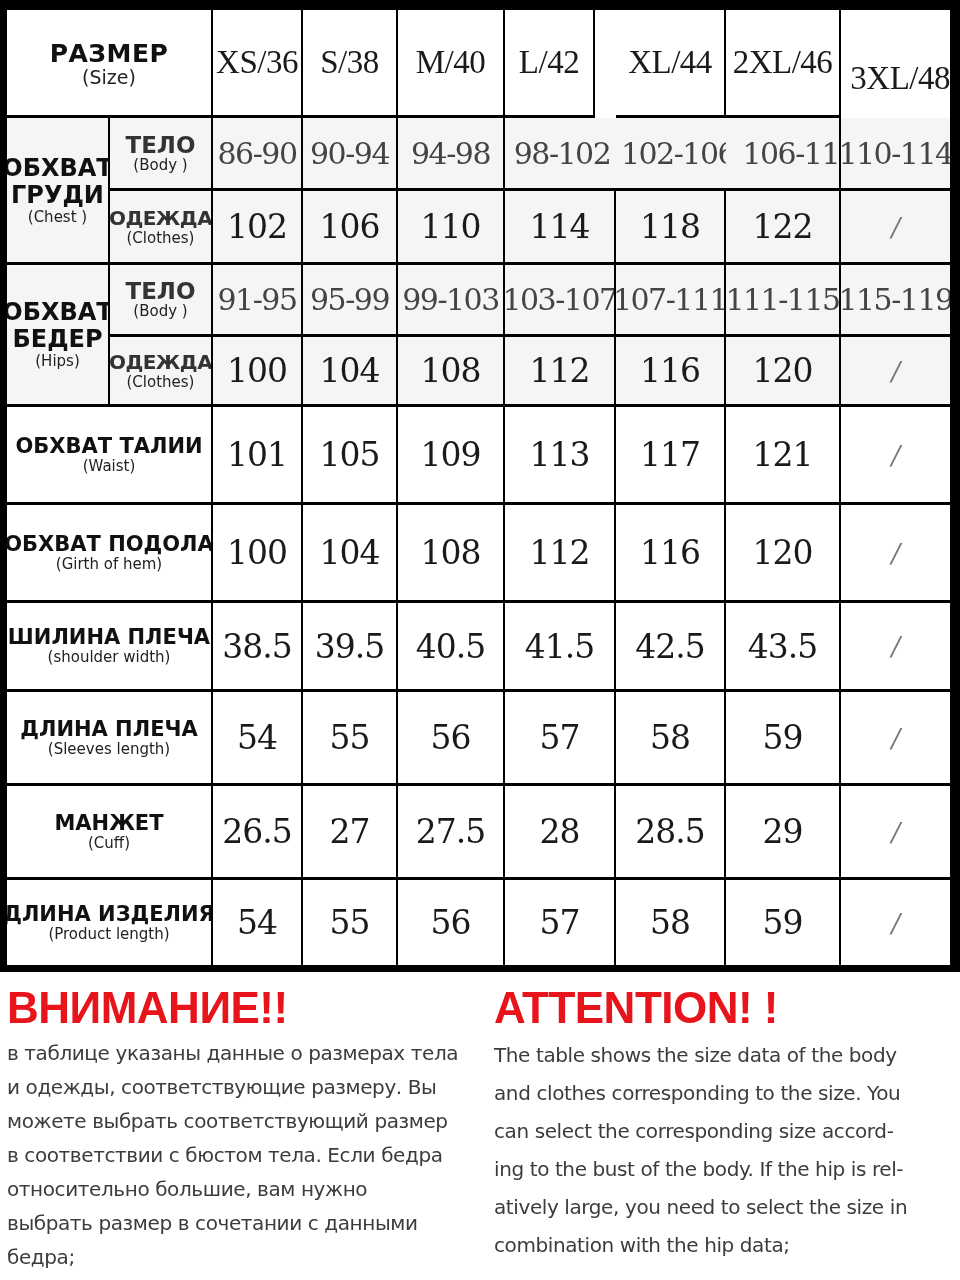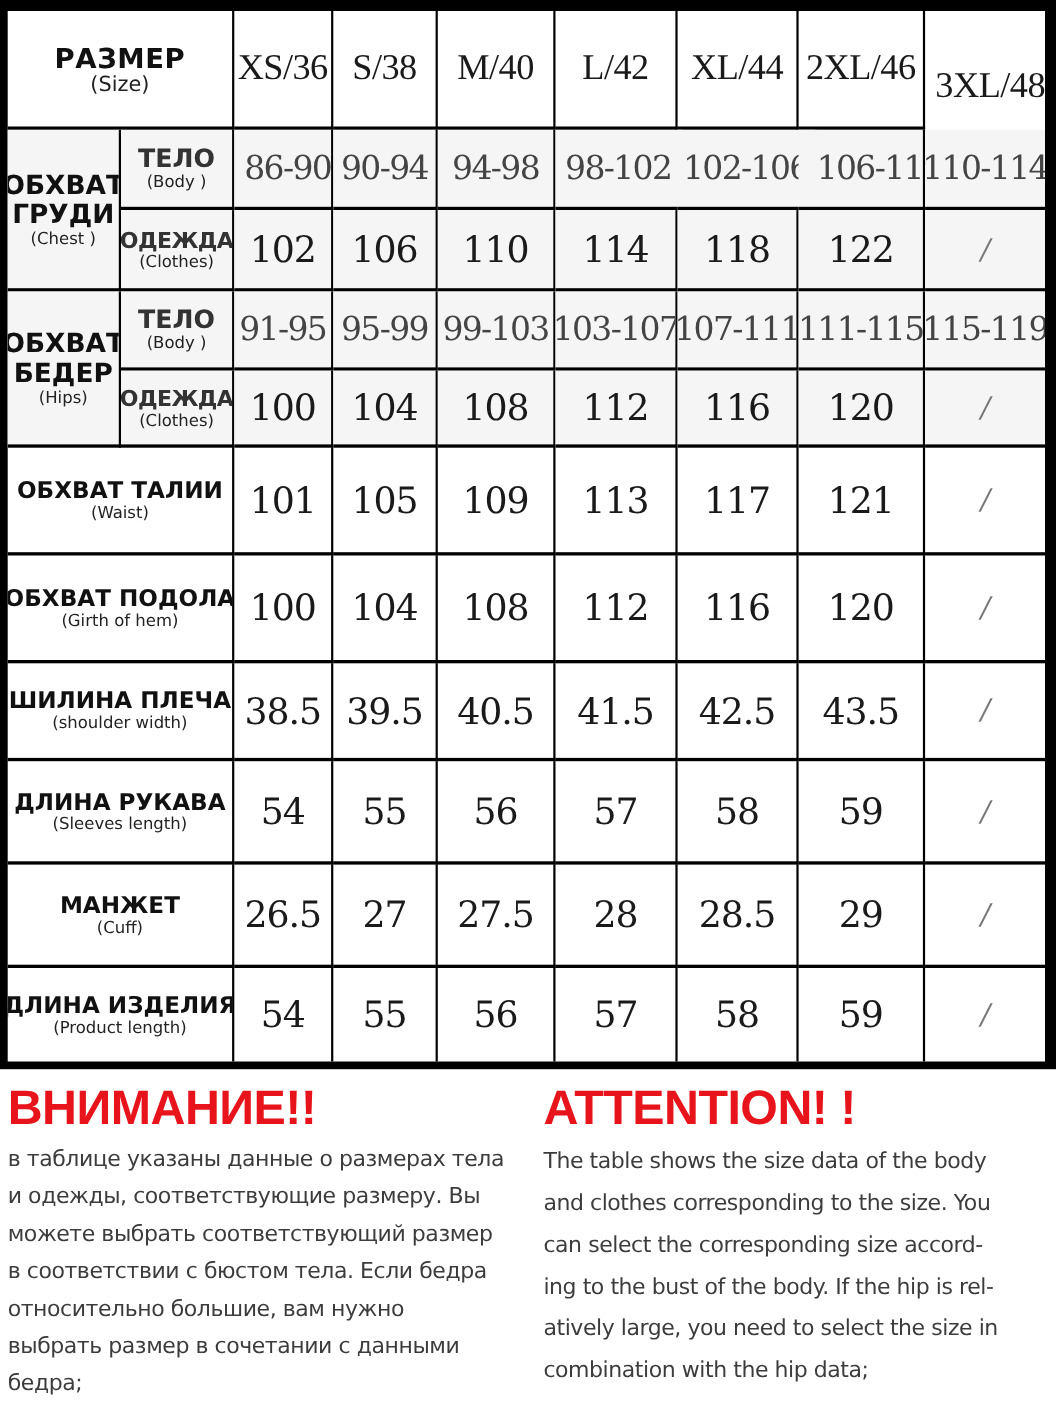--- a/index.html
+++ b/index.html
@@ -76,42 +76,42 @@
       </div>
       <div class="cell" style="left: 206px; top: 0px; width: 90px; height: 108px;">
         <div class="hdr-size">XS/36</div>
       </div>
       <div class="cell" style="left: 296px; top: 0px; width: 95px; height: 108px;">
         <div class="hdr-size">S/38</div>
       </div>
       <div class="cell" style="left: 391px; top: 0px; width: 107px; height: 108px;">
         <div class="hdr-size">M/40</div>
       </div>
-      <div class="cell" style="left: 498px; top: 0px; width: 111px; height: 108px;">
+      <div class="cell" style="left: 498px; top: 0px; width: 90px; height: 108px;">
         <div class="hdr-size">L/42</div>
       </div>
       <div class="cell" style="left: 609px; top: 0px; width: 110px; height: 108px;">
         <div class="hdr-size">XL/44</div>
       </div>
       <div class="cell" style="left: 719px; top: 0px; width: 115px; height: 108px;">
         <div class="hdr-size">2XL/46</div>
       </div>
       <div class="cell" style="left: 834px; top: 0px; width: 109px; height: 140px; border-right: none; align-items: flex-end;">
         <div class="hdr-size">3XL/48</div>
       </div>
       <div class="cell grey" style="left: 0px; top: 108px; width: 103px; height: 147px;">
         <div class="lbl-main lbl-group">ОБХВАТ</div>
         <div class="lbl-main lbl-group">ГРУДИ</div>
         <div class="lbl-sub">(Chest  )</div>
       </div>
       <div class="cell grey" style="left: 103px; top: 108px; width: 103px; height: 73px;">
         <div class="lbl-main lbl-sub-main">ТЕЛО</div>
         <div class="lbl-sub">(Body )</div>
       </div>
-      <div class="cell grey" style="left: 206px; top: 108px; width: 90px; height: 73px; align-items: flex-end;">
+      <div class="cell grey" style="left: 206px; top: 108px; width: 90px; height: 73px;">
         <div class="val range">86-90</div>
       </div>
       <div class="cell grey" style="left: 296px; top: 108px; width: 95px; height: 73px;">
         <div class="val range">90-94</div>
       </div>
       <div class="cell grey" style="left: 391px; top: 108px; width: 107px; height: 73px;">
         <div class="val range">94-98</div>
       </div>
       <div class="cell grey" style="left: 498px; top: 108px; width: 116px; height: 73px;">
         <div class="val range">98-102</div>
@@ -274,21 +274,21 @@
       <div class="cell" style="left: 609px; top: 593px; width: 110px; height: 89px;">
         <div class="val">42.5</div>
       </div>
       <div class="cell" style="left: 719px; top: 593px; width: 115px; height: 89px;">
         <div class="val">43.5</div>
       </div>
       <div class="cell" style="left: 834px; top: 593px; width: 109px; height: 89px; border-right: none;">
         <div class="val slash">/</div>
       </div>
       <div class="cell" style="left: 0px; top: 682px; width: 206px; height: 94px;">
-        <div class="lbl-main">ДЛИНА РУКАВА</div>
+        <div class="lbl-main">ДЛИНА ПЛЕЧА</div>
         <div class="lbl-sub">(Sleeves length)</div>
       </div>
       <div class="cell" style="left: 206px; top: 682px; width: 90px; height: 94px;">
         <div class="val">54</div>
       </div>
       <div class="cell" style="left: 296px; top: 682px; width: 95px; height: 94px;">
         <div class="val">55</div>
       </div>
       <div class="cell" style="left: 391px; top: 682px; width: 107px; height: 94px;">
         <div class="val">56</div>

